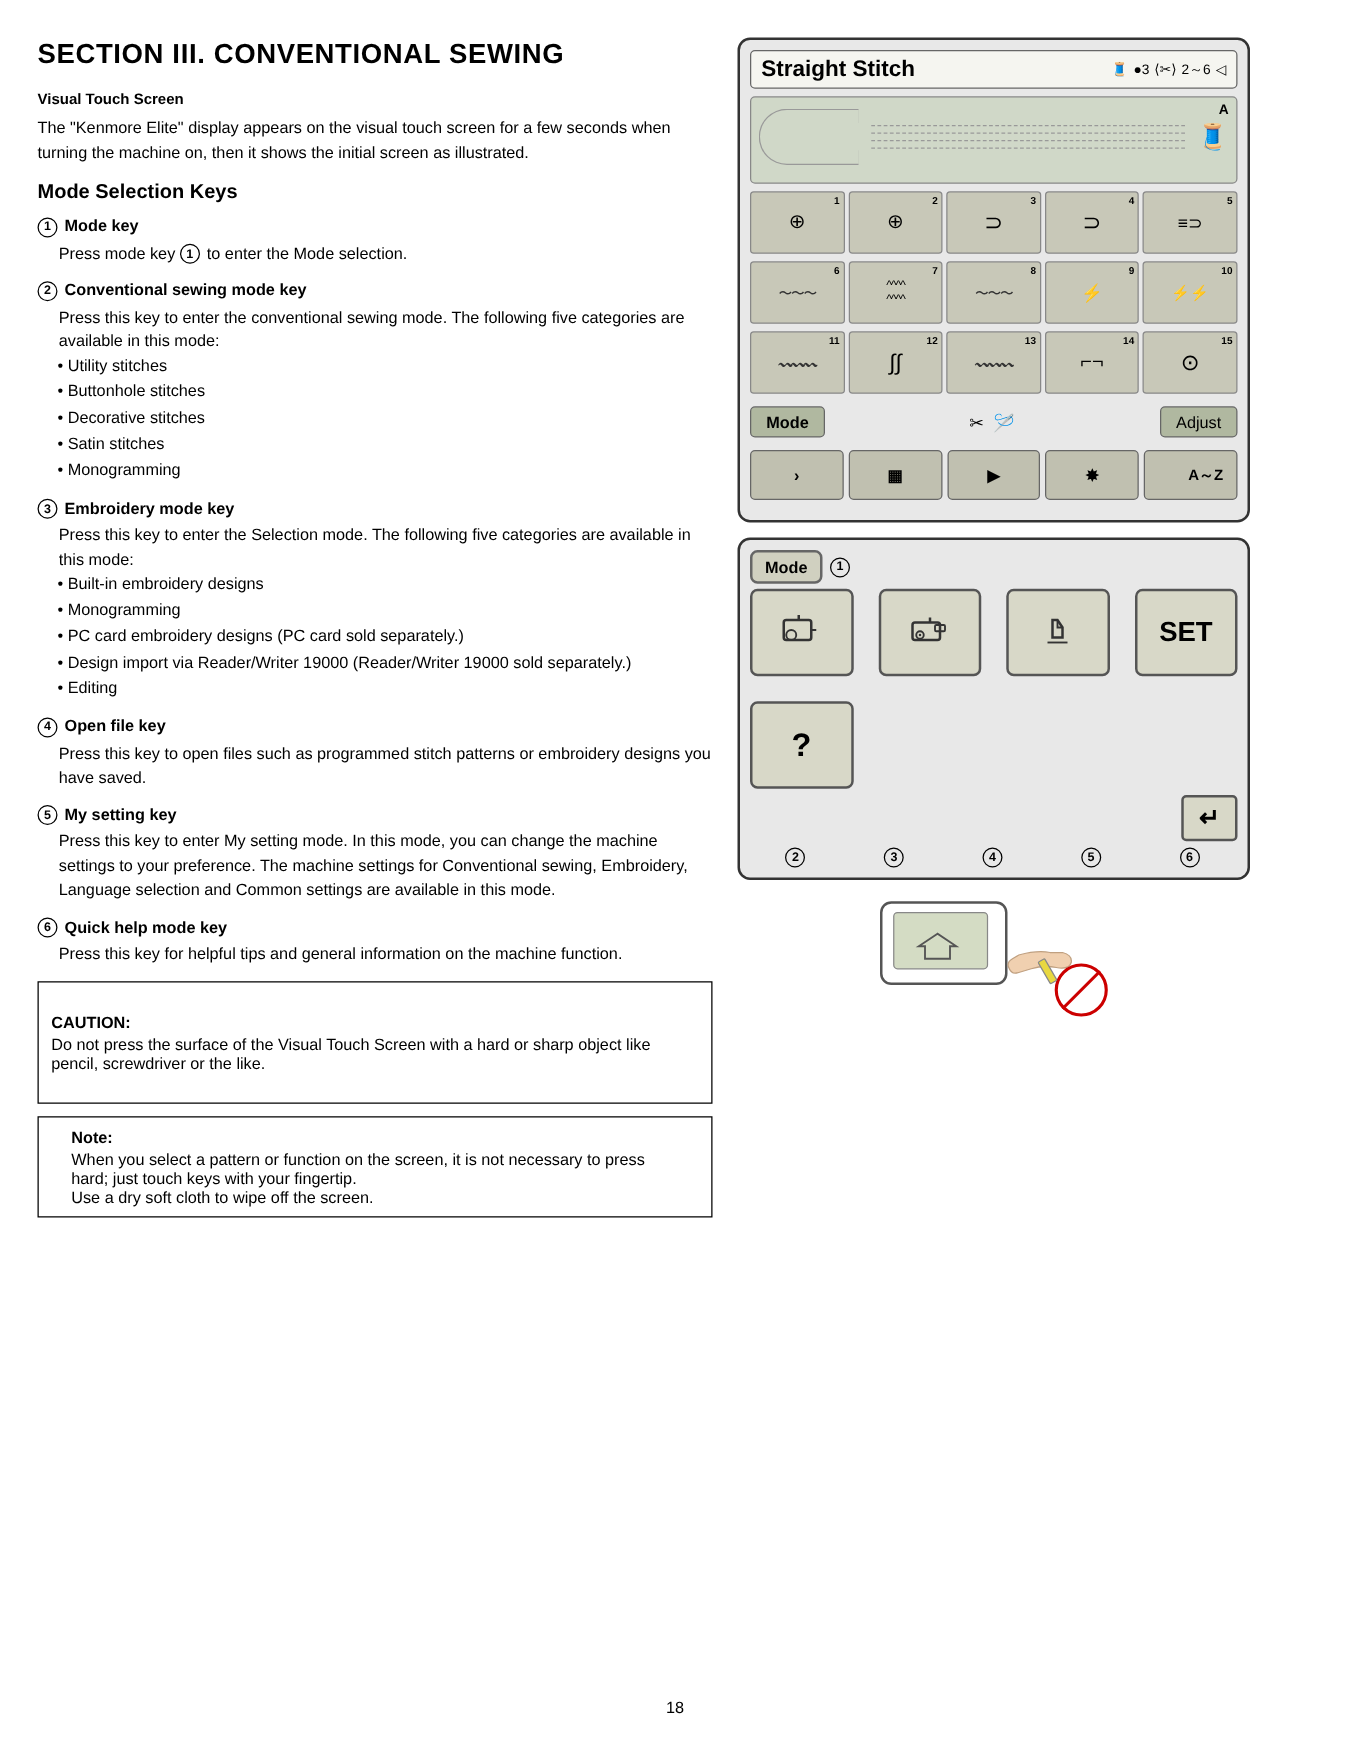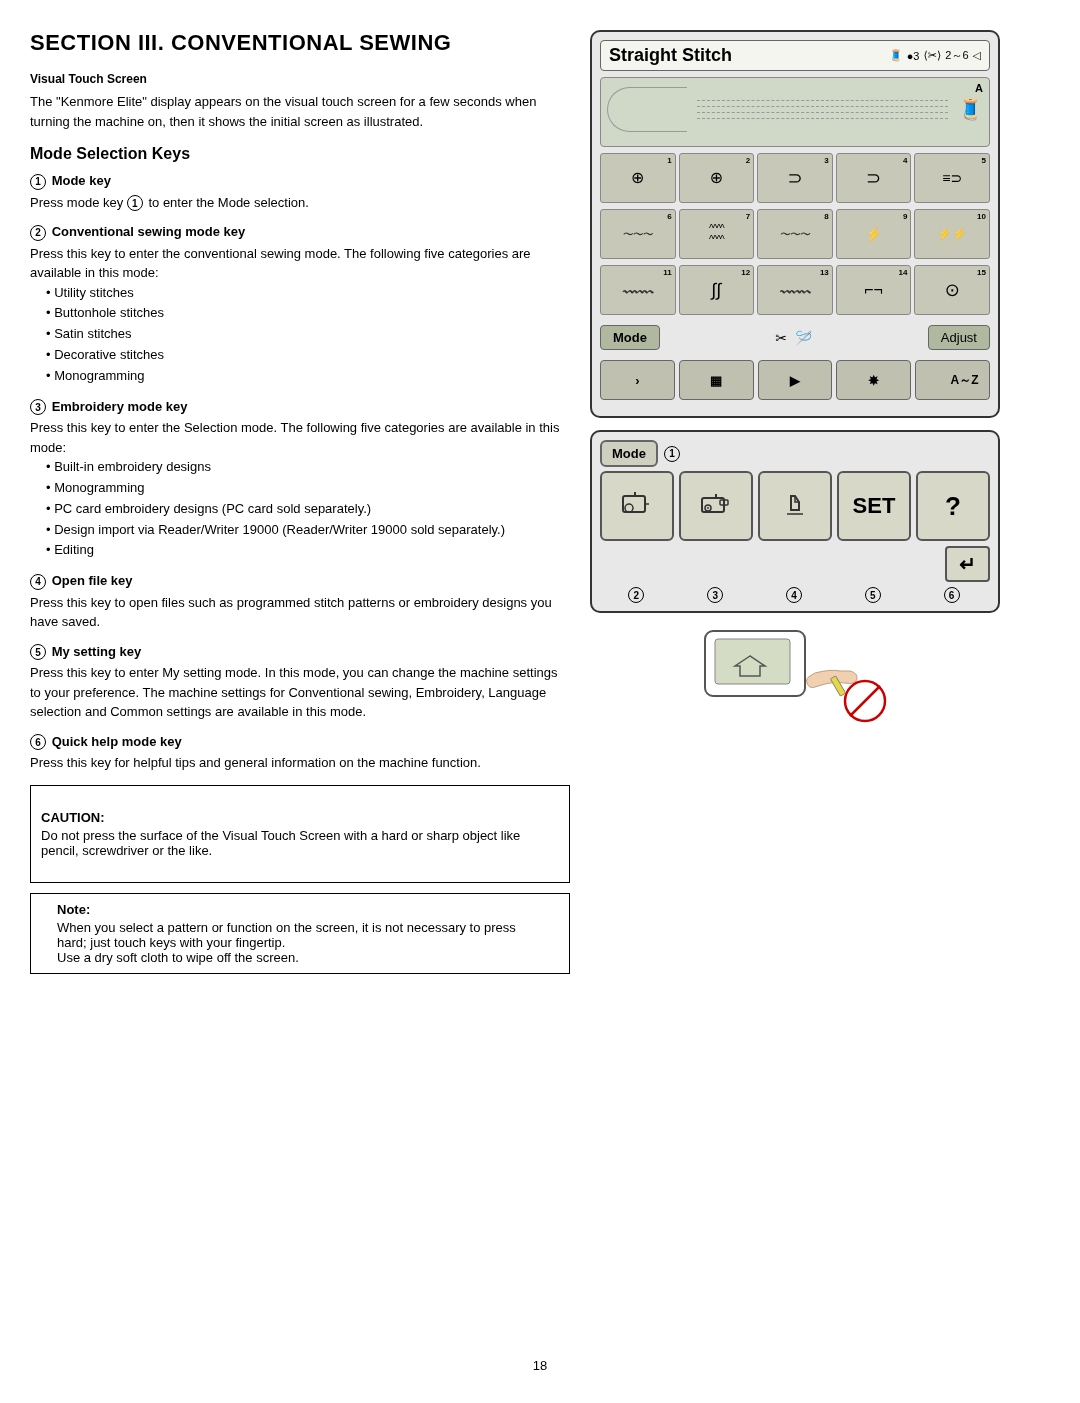--- a/index.html
+++ b/index.html
@@ -64,21 +64,21 @@
       margin-bottom: 12px;
     }
     .key-title {
       font-size: 13px;
       font-weight: bold;
       margin-bottom: 3px;
     }
     .key-desc {
       font-size: 13px;
       line-height: 1.5;
-      margin-left: 0px;
+      margin-left: 17px;
     }
     .bullet-list {
       margin-left: 16px;
       list-style: none;
     }
     .bullet-list li::before {
       content: "• ";
     }
     .bullet-list li {
       font-size: 13px;
@@ -351,22 +351,22 @@
 
       <div class="key-item">
         <div class="key-title">
           <span class="circ">2</span>
           <span>Conventional sewing mode key</span>
         </div>
         <p class="key-desc">Press this key to enter the conventional sewing mode. The following five categories are available in this mode:</p>
         <ul class="bullet-list">
           <li>Utility stitches</li>
           <li>Buttonhole stitches</li>
+          <li>Decorative stitches</li>
           <li>Satin stitches</li>
-          <li>Decorative stitches</li>
           <li>Monogramming</li>
         </ul>
       </div>
 
       <div class="key-item">
         <div class="key-title">
           <span class="circ">3</span>
           <span>Embroidery mode key</span>
         </div>
         <p class="key-desc">Press this key to enter the Selection mode. The following five categories are available in this mode:</p>
@@ -535,21 +535,21 @@
 
       </div>
 
       <div style="border:2px solid #333; border-radius:10px; background:#e8e8e8; padding:8px; margin-bottom:8px;">
 
         <div class="mode-key-row">
           <div class="mode-key-box">Mode</div>
           <span class="circ">1</span>
         </div>
 
-        <div style="display:grid; grid-template-columns:repeat(5,1fr); gap:5px; margin-bottom:5px;text-align:center;">
+        <div style="display:grid; grid-template-columns:repeat(4,1fr); gap:20px; margin-bottom:5px;text-align:center;">
 
           <div class="ctrl-key">
             <svg width="36" height="36" viewBox="0 0 36 36">
               <rect x="4" y="8" width="22" height="16" rx="2" fill="none" stroke="#333" stroke-width="2"></rect>
               <circle cx="10" cy="20" r="4" fill="none" stroke="#333" stroke-width="1.5"></circle>
               <line x1="16" y1="8" x2="16" y2="4" stroke="#333" stroke-width="2"></line>
               <line x1="26" y1="16" x2="30" y2="16" stroke="#333" stroke-width="1.5"></line>
             </svg>
           </div>
 

